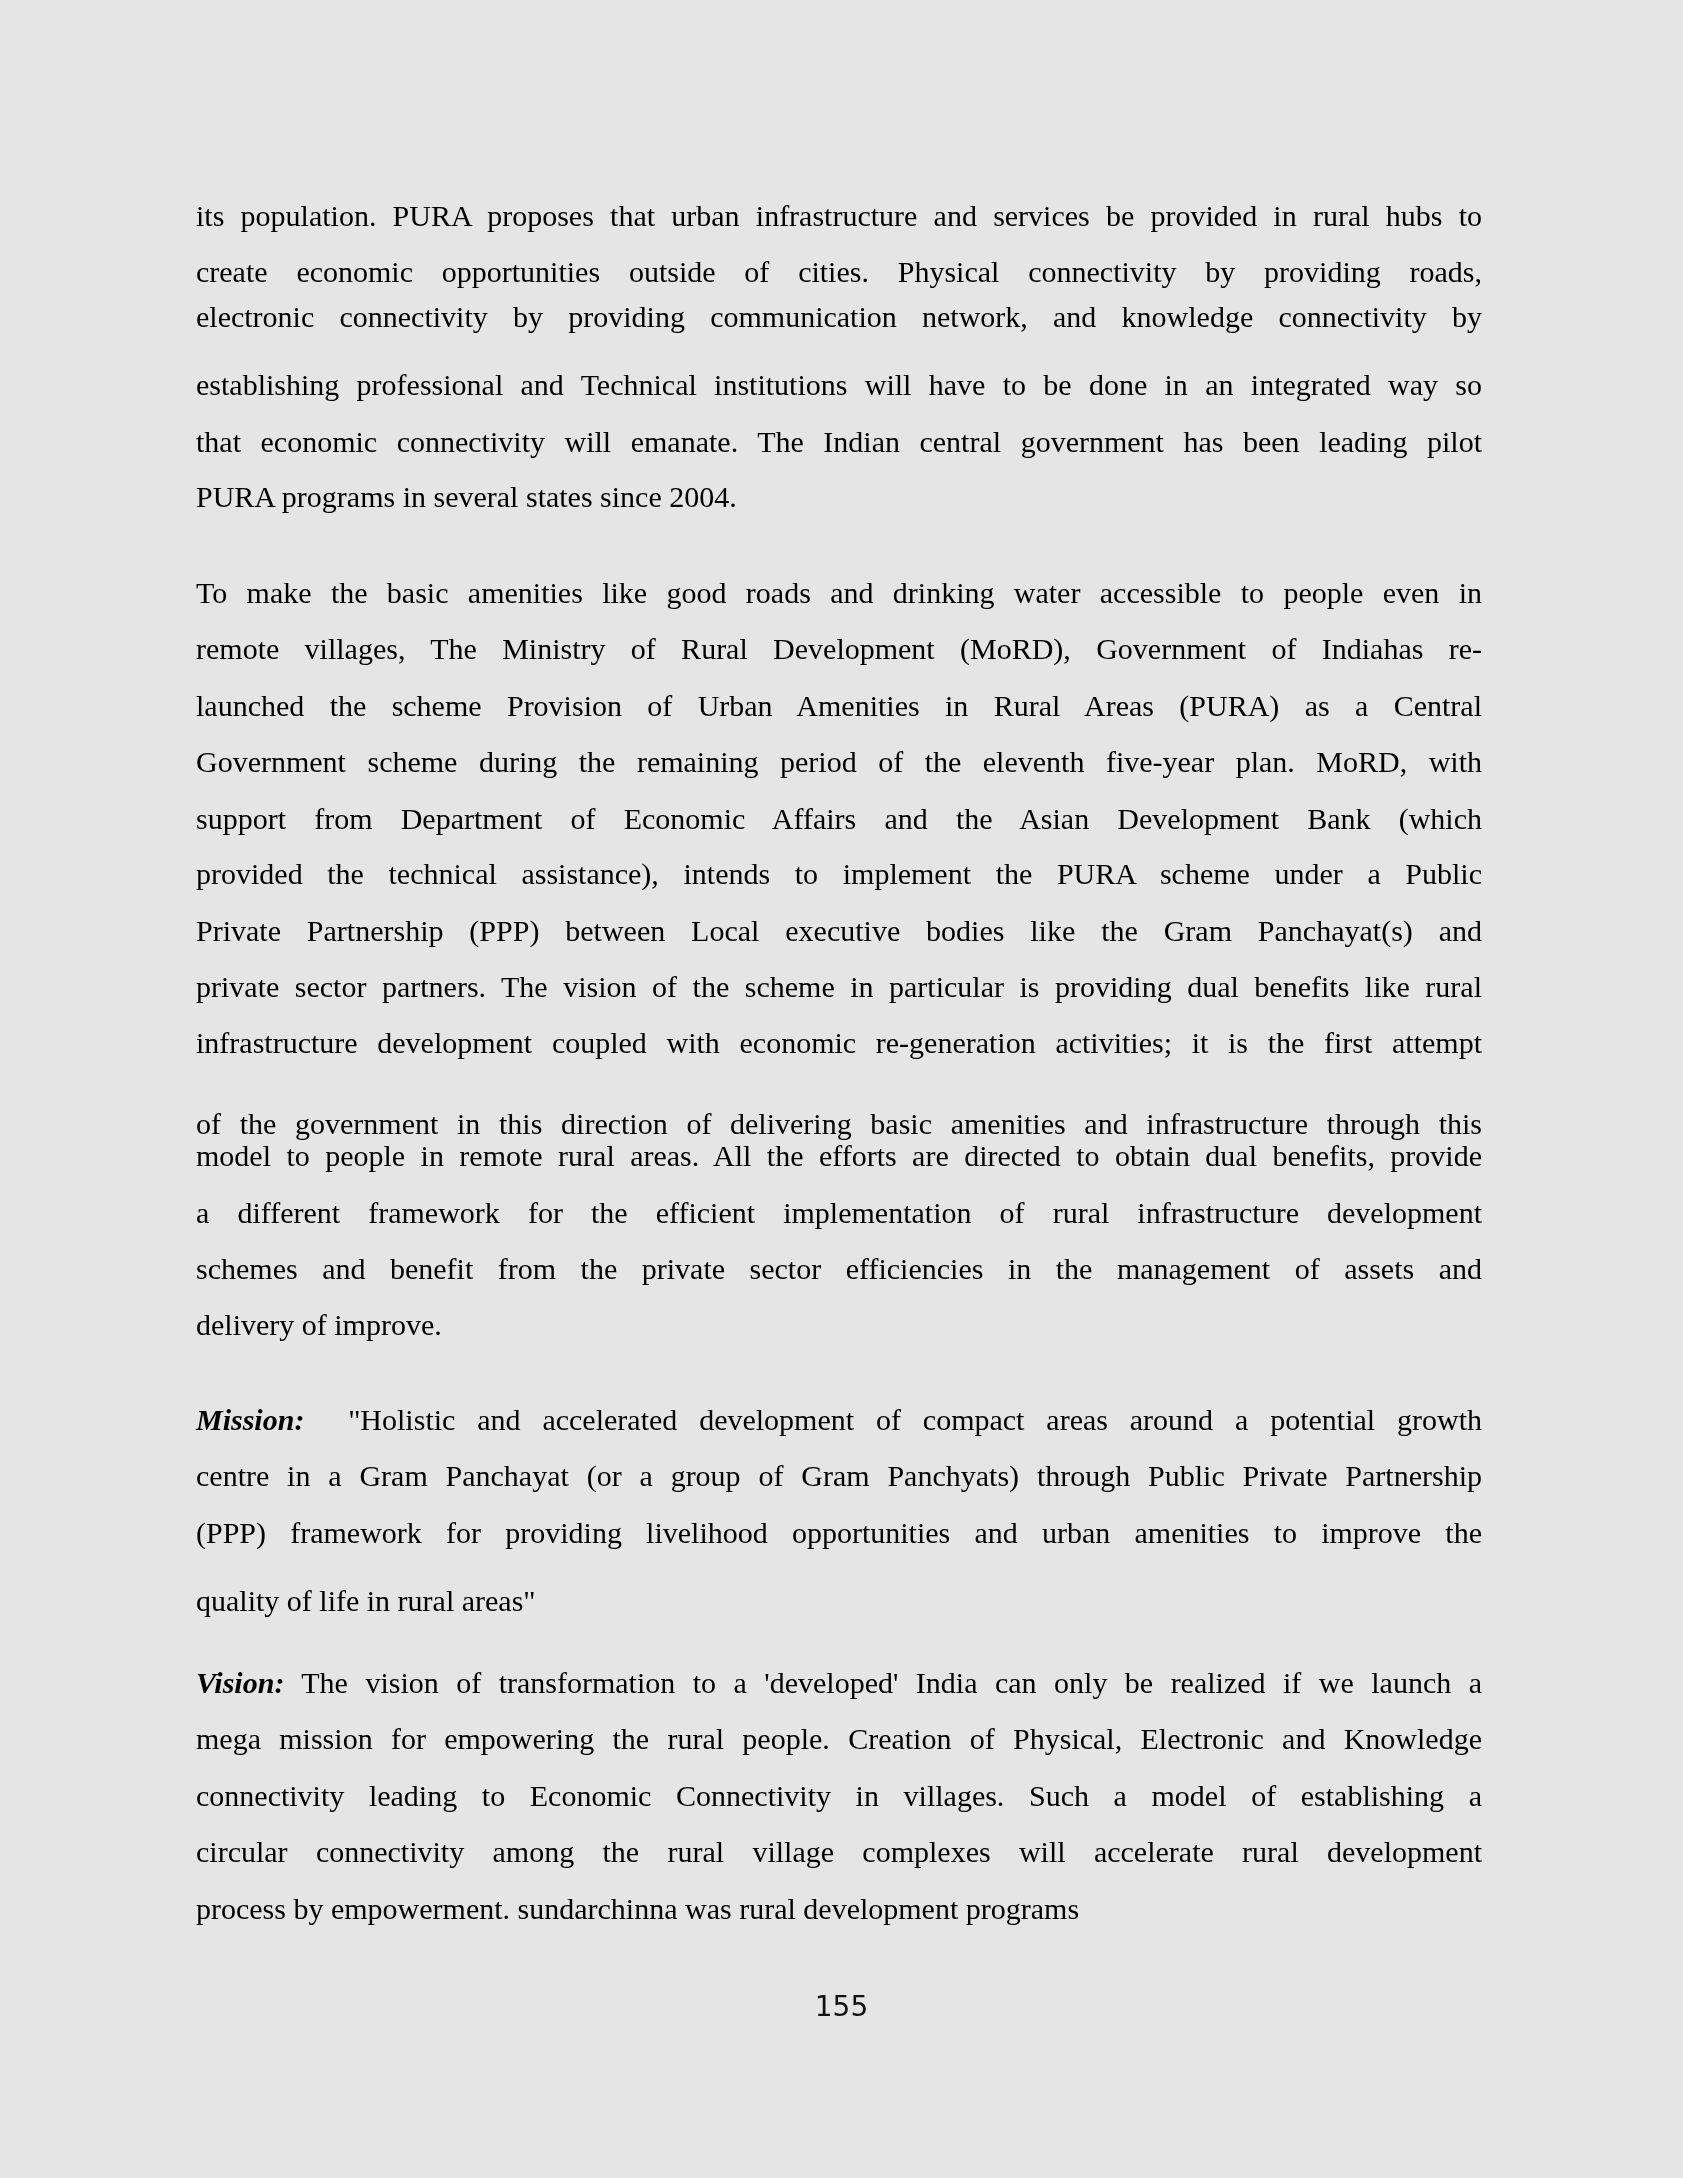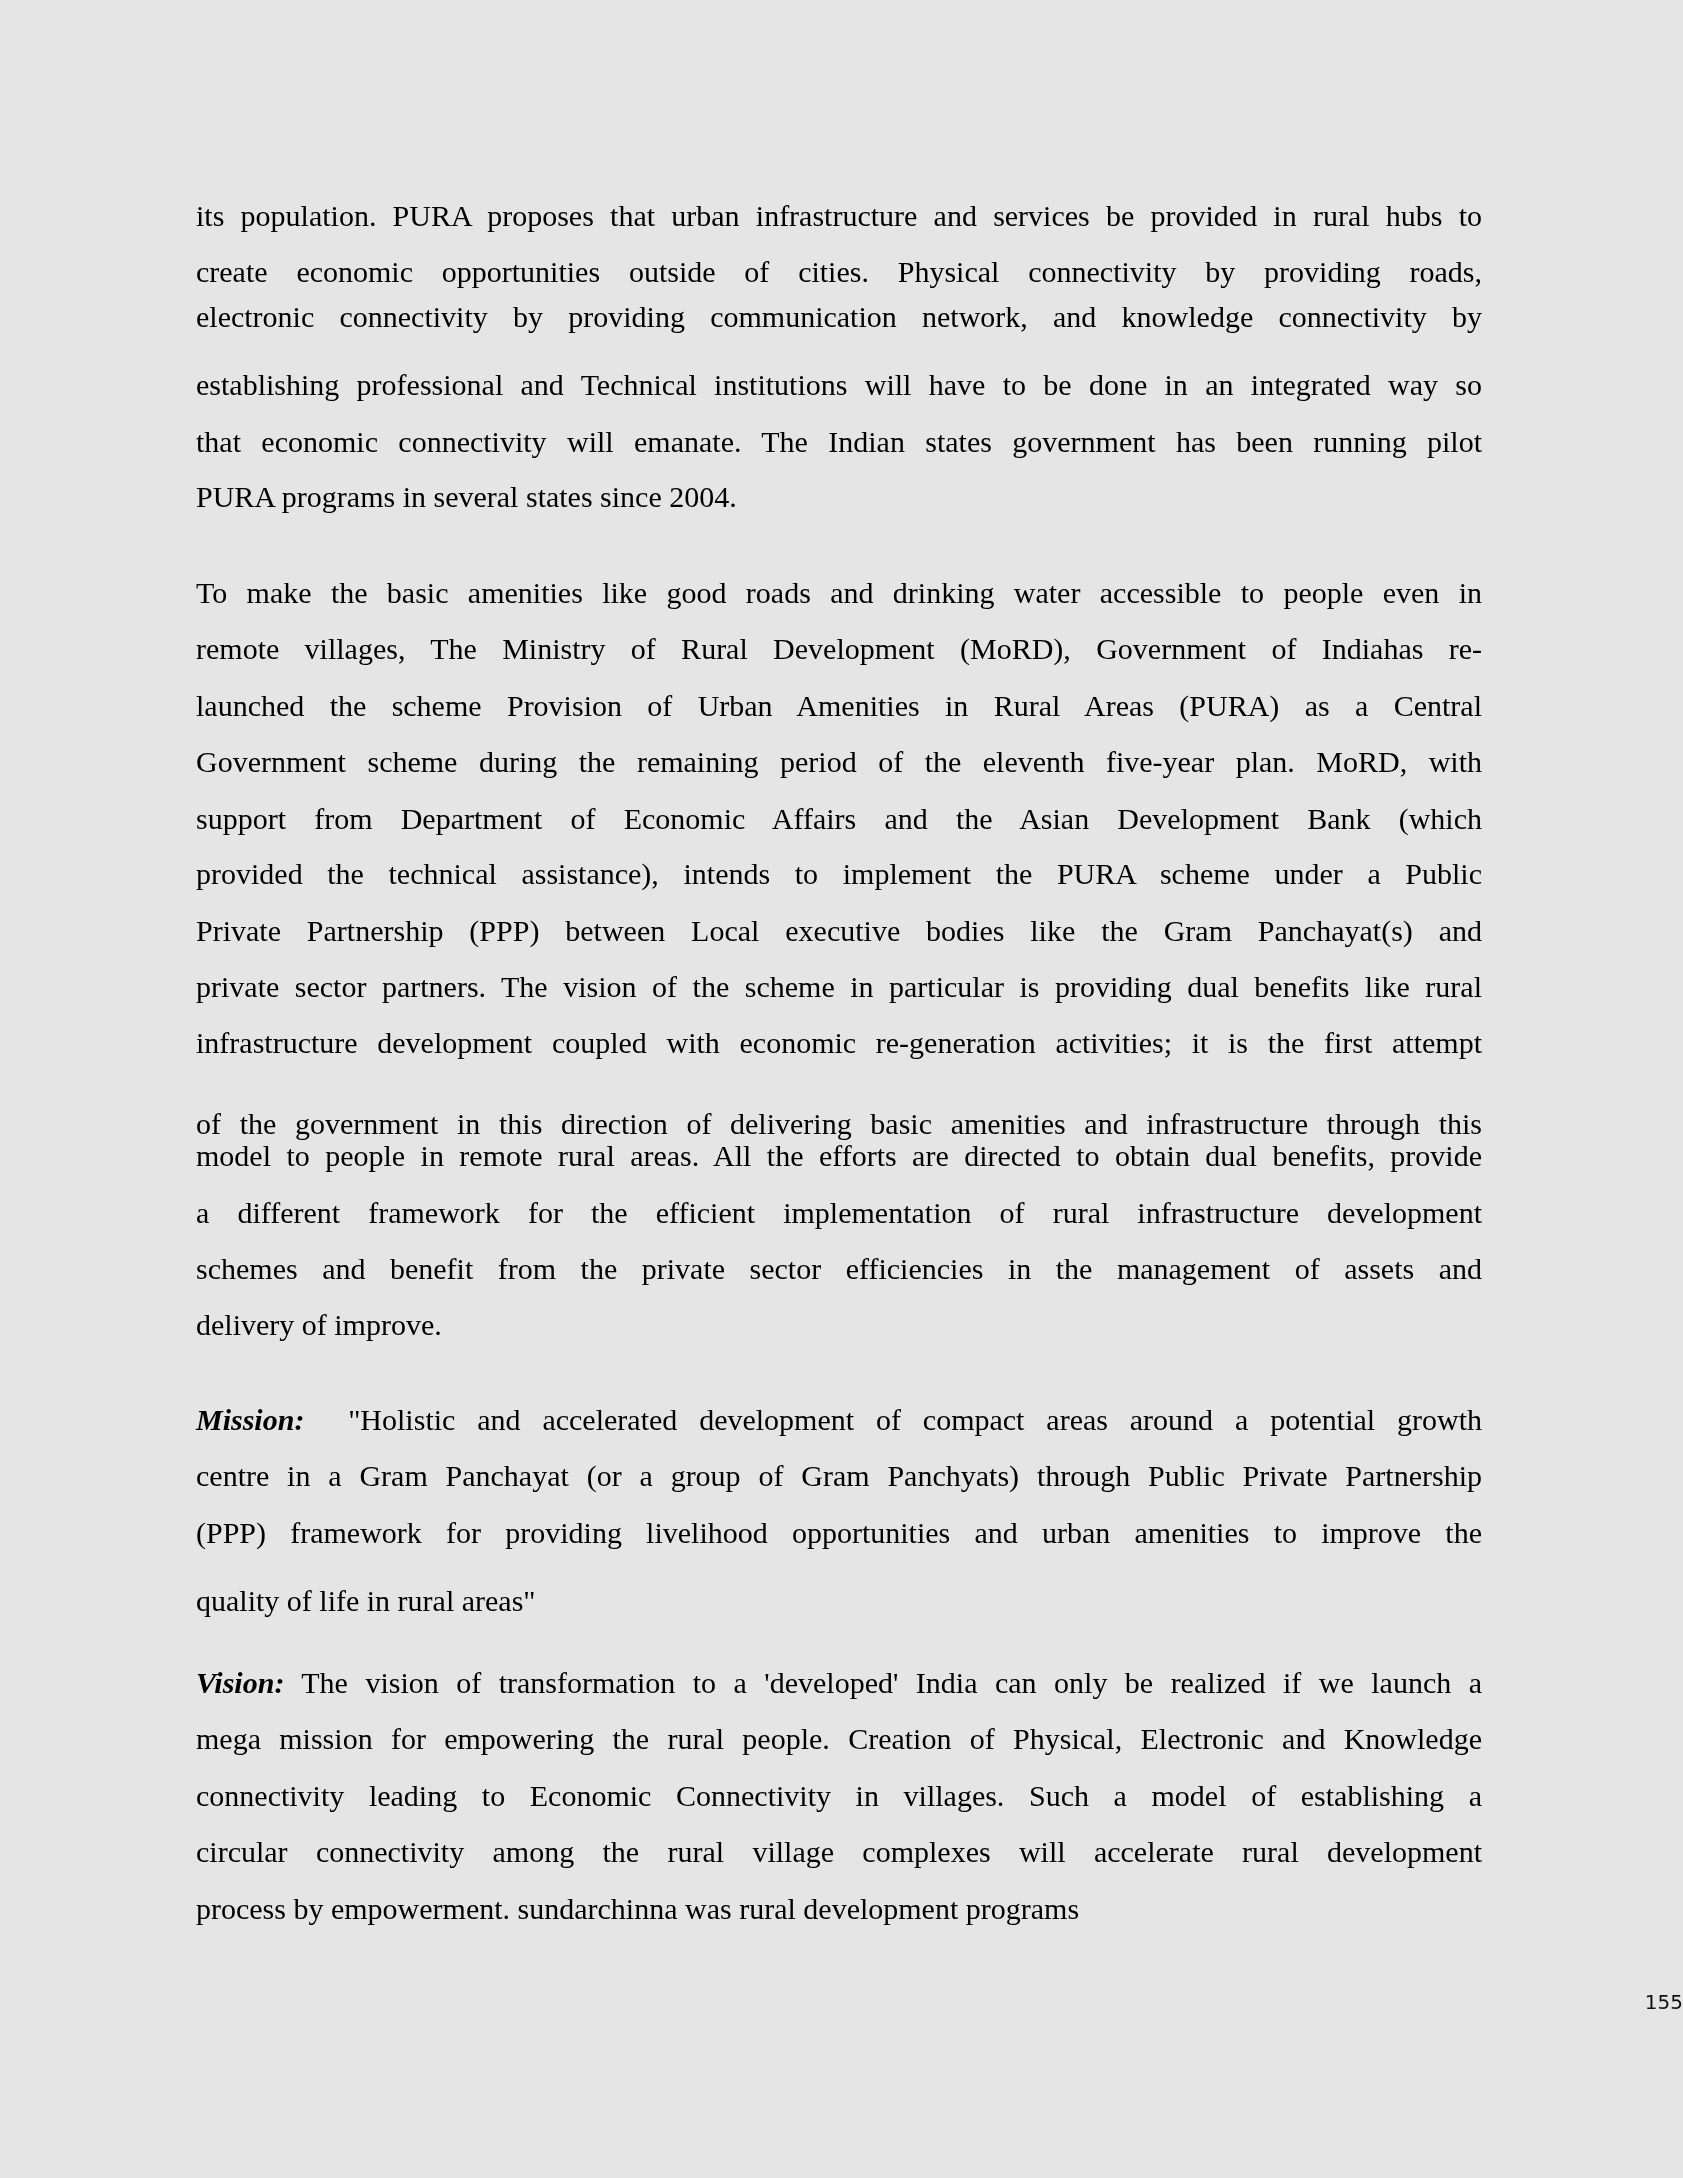--- a/index.html
+++ b/index.html
@@ -23,39 +23,39 @@
     white-space: nowrap;
     text-align: justify;
     text-align-last: justify;
   }
   .line.last { text-align-last: left; }
   .label { font-weight: bold; font-style: italic; }
   .page-number {
     position: absolute;
     left: 0; width: 1683px;
     top: 1990px;
-    text-align: right;
+    text-align: center;
     font-family: "DejaVu Sans", sans-serif;
-    font-size: 20px;
+    font-size: 28px;
     color: #111;
   }
 </style>
 </head>
 <body>
 
 <div class="page">
 
   <div class="body-text" style="top:0;">
 
     <div class="para" style="top:196px;">
       <div class="line" style="top:0px;">its population. PURA proposes that urban infrastructure and services be provided in rural hubs to</div>
       <div class="line" style="top:56px;">create economic opportunities outside of cities. Physical connectivity by providing roads,</div>
       <div class="line" style="top:101px;">electronic connectivity by providing communication network, and knowledge connectivity by</div>
       <div class="line" style="top:169px;">establishing professional and Technical institutions will have to be done in an integrated way so</div>
-      <div class="line" style="top:226px;">that economic connectivity will emanate. The Indian states government has been running pilot</div>
+      <div class="line" style="top:226px;">that economic connectivity will emanate. The Indian central government has been leading pilot</div>
       <div class="line last" style="top:281px;">PURA programs in several states since 2004.</div>
     </div>
 
     <div class="para" style="top:573px;">
       <div class="line" style="top:0px;">To make the basic amenities like good roads and drinking water accessible to people even in</div>
       <div class="line" style="top:56px;">remote villages, The Ministry of Rural Development (MoRD), Government of Indiahas re-</div>
       <div class="line" style="top:113px;">launched the scheme Provision of Urban Amenities in Rural Areas (PURA) as a Central</div>
       <div class="line" style="top:169px;">Government scheme during the remaining period of the eleventh five-year plan. MoRD, with</div>
       <div class="line" style="top:226px;">support from Department of Economic Affairs and the Asian Development Bank (which</div>
       <div class="line" style="top:281px;">provided the technical assistance), intends to implement the PURA scheme under a Public</div>

